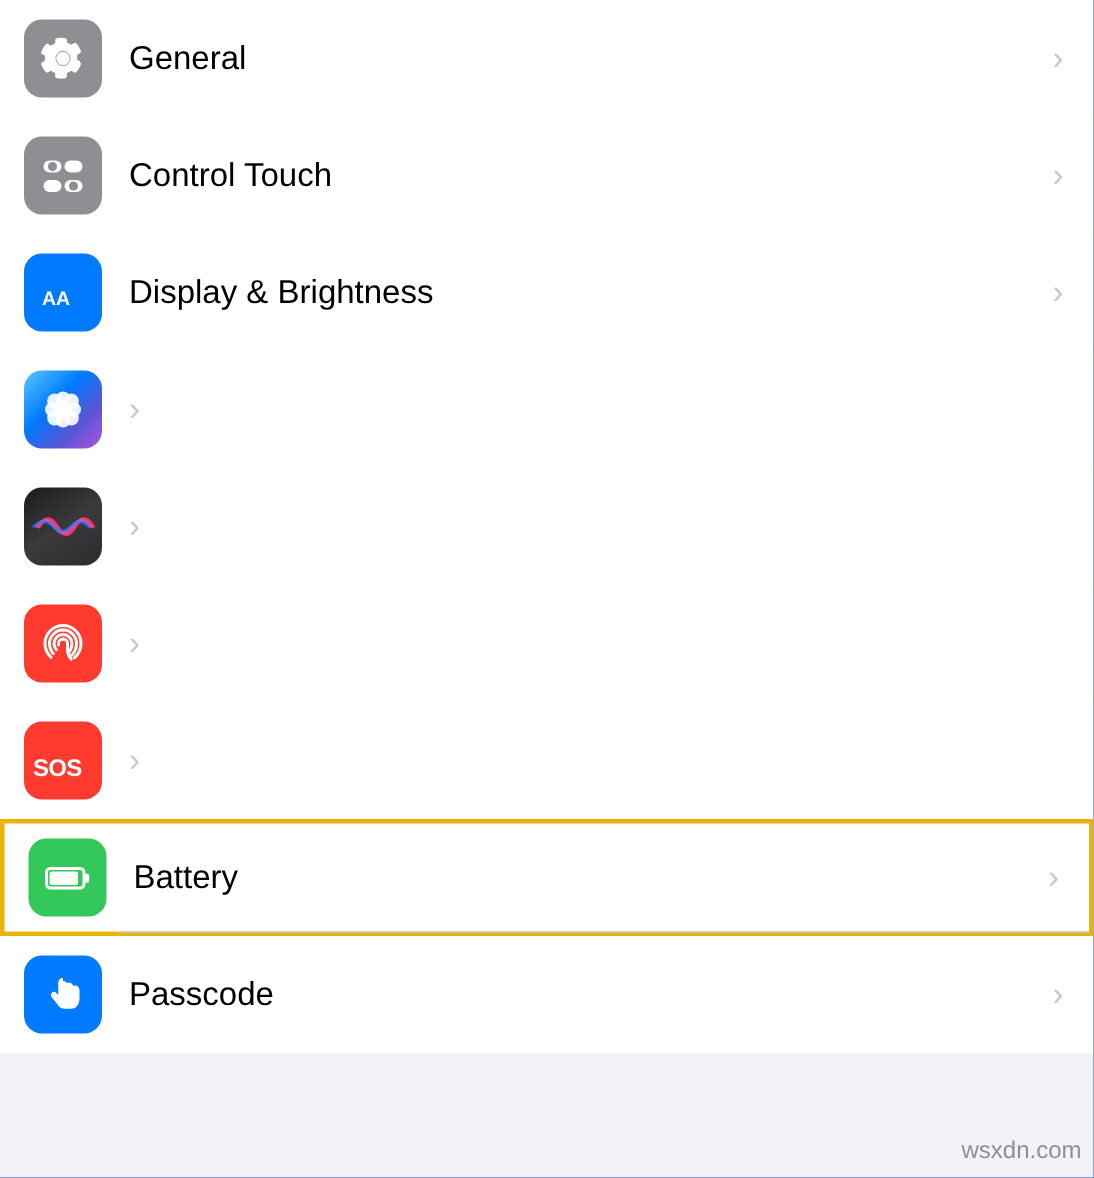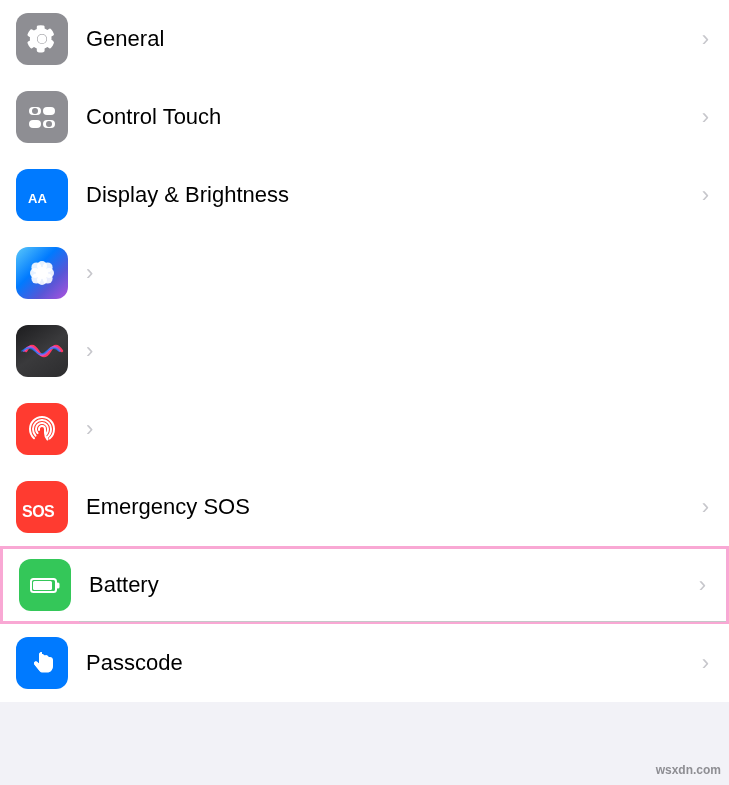--- a/index.html
+++ b/index.html
@@ -92,23 +92,23 @@
     .chevron {
       color: #c7c7cc;
       font-size: 22px;
       font-weight: 300;
     }
 
     .watermark {
       position: absolute;
       bottom: 8px;
       right: 8px;
-      font-size: 12px;
+      font-size: 16px;
       color: #8e8e93;
-      font-weight: 700;
+      font-weight: 400;
     }
 
     .page-wrapper {
       position: relative;
       width: 729px;
       height: 785px;
     }
   </style>
 </head>
 <body>
@@ -204,25 +204,24 @@
       </div>
       <span class="chevron">›</span>
     </div>
 
     <div class="settings-item">
       <div class="icon-wrapper orange-red">
         <svg width="48" height="48" viewBox="0 0 48 48" xmlns="http://www.w3.org/2000/svg">
           <text x="4" y="32" font-family="-apple-system, sans-serif" font-weight="900" font-size="16" fill="white" letter-spacing="-0.5">SOS</text>
         </svg>
       </div>
-      <span class="item-label">Emergency SOS</span>
-      <span class="chevron">›</span>
-    </div>
-
-    <div class="settings-item" style="border: 3px solid #f9a8d4; margin: 0; background-color: #ffffff;">
+      <span class="chevron">›</span>
+    </div>
+
+    <div class="settings-item" style="border: 3px solid #eab308; margin: 0; background-color: #ffffff;">
       <div class="icon-wrapper green">
         <svg width="34" height="34" viewBox="0 0 34 34" fill="white" xmlns="http://www.w3.org/2000/svg">
 
           <rect x="3" y="11" width="25" height="13" rx="2.5" stroke="white" stroke-width="2" fill="none"></rect>
 
           <rect x="28" y="14.5" width="3.5" height="6" rx="1.5" fill="white"></rect>
 
           <rect x="5" y="13" width="19" height="9" rx="1.5" fill="white"></rect>
         </svg>
       </div>

